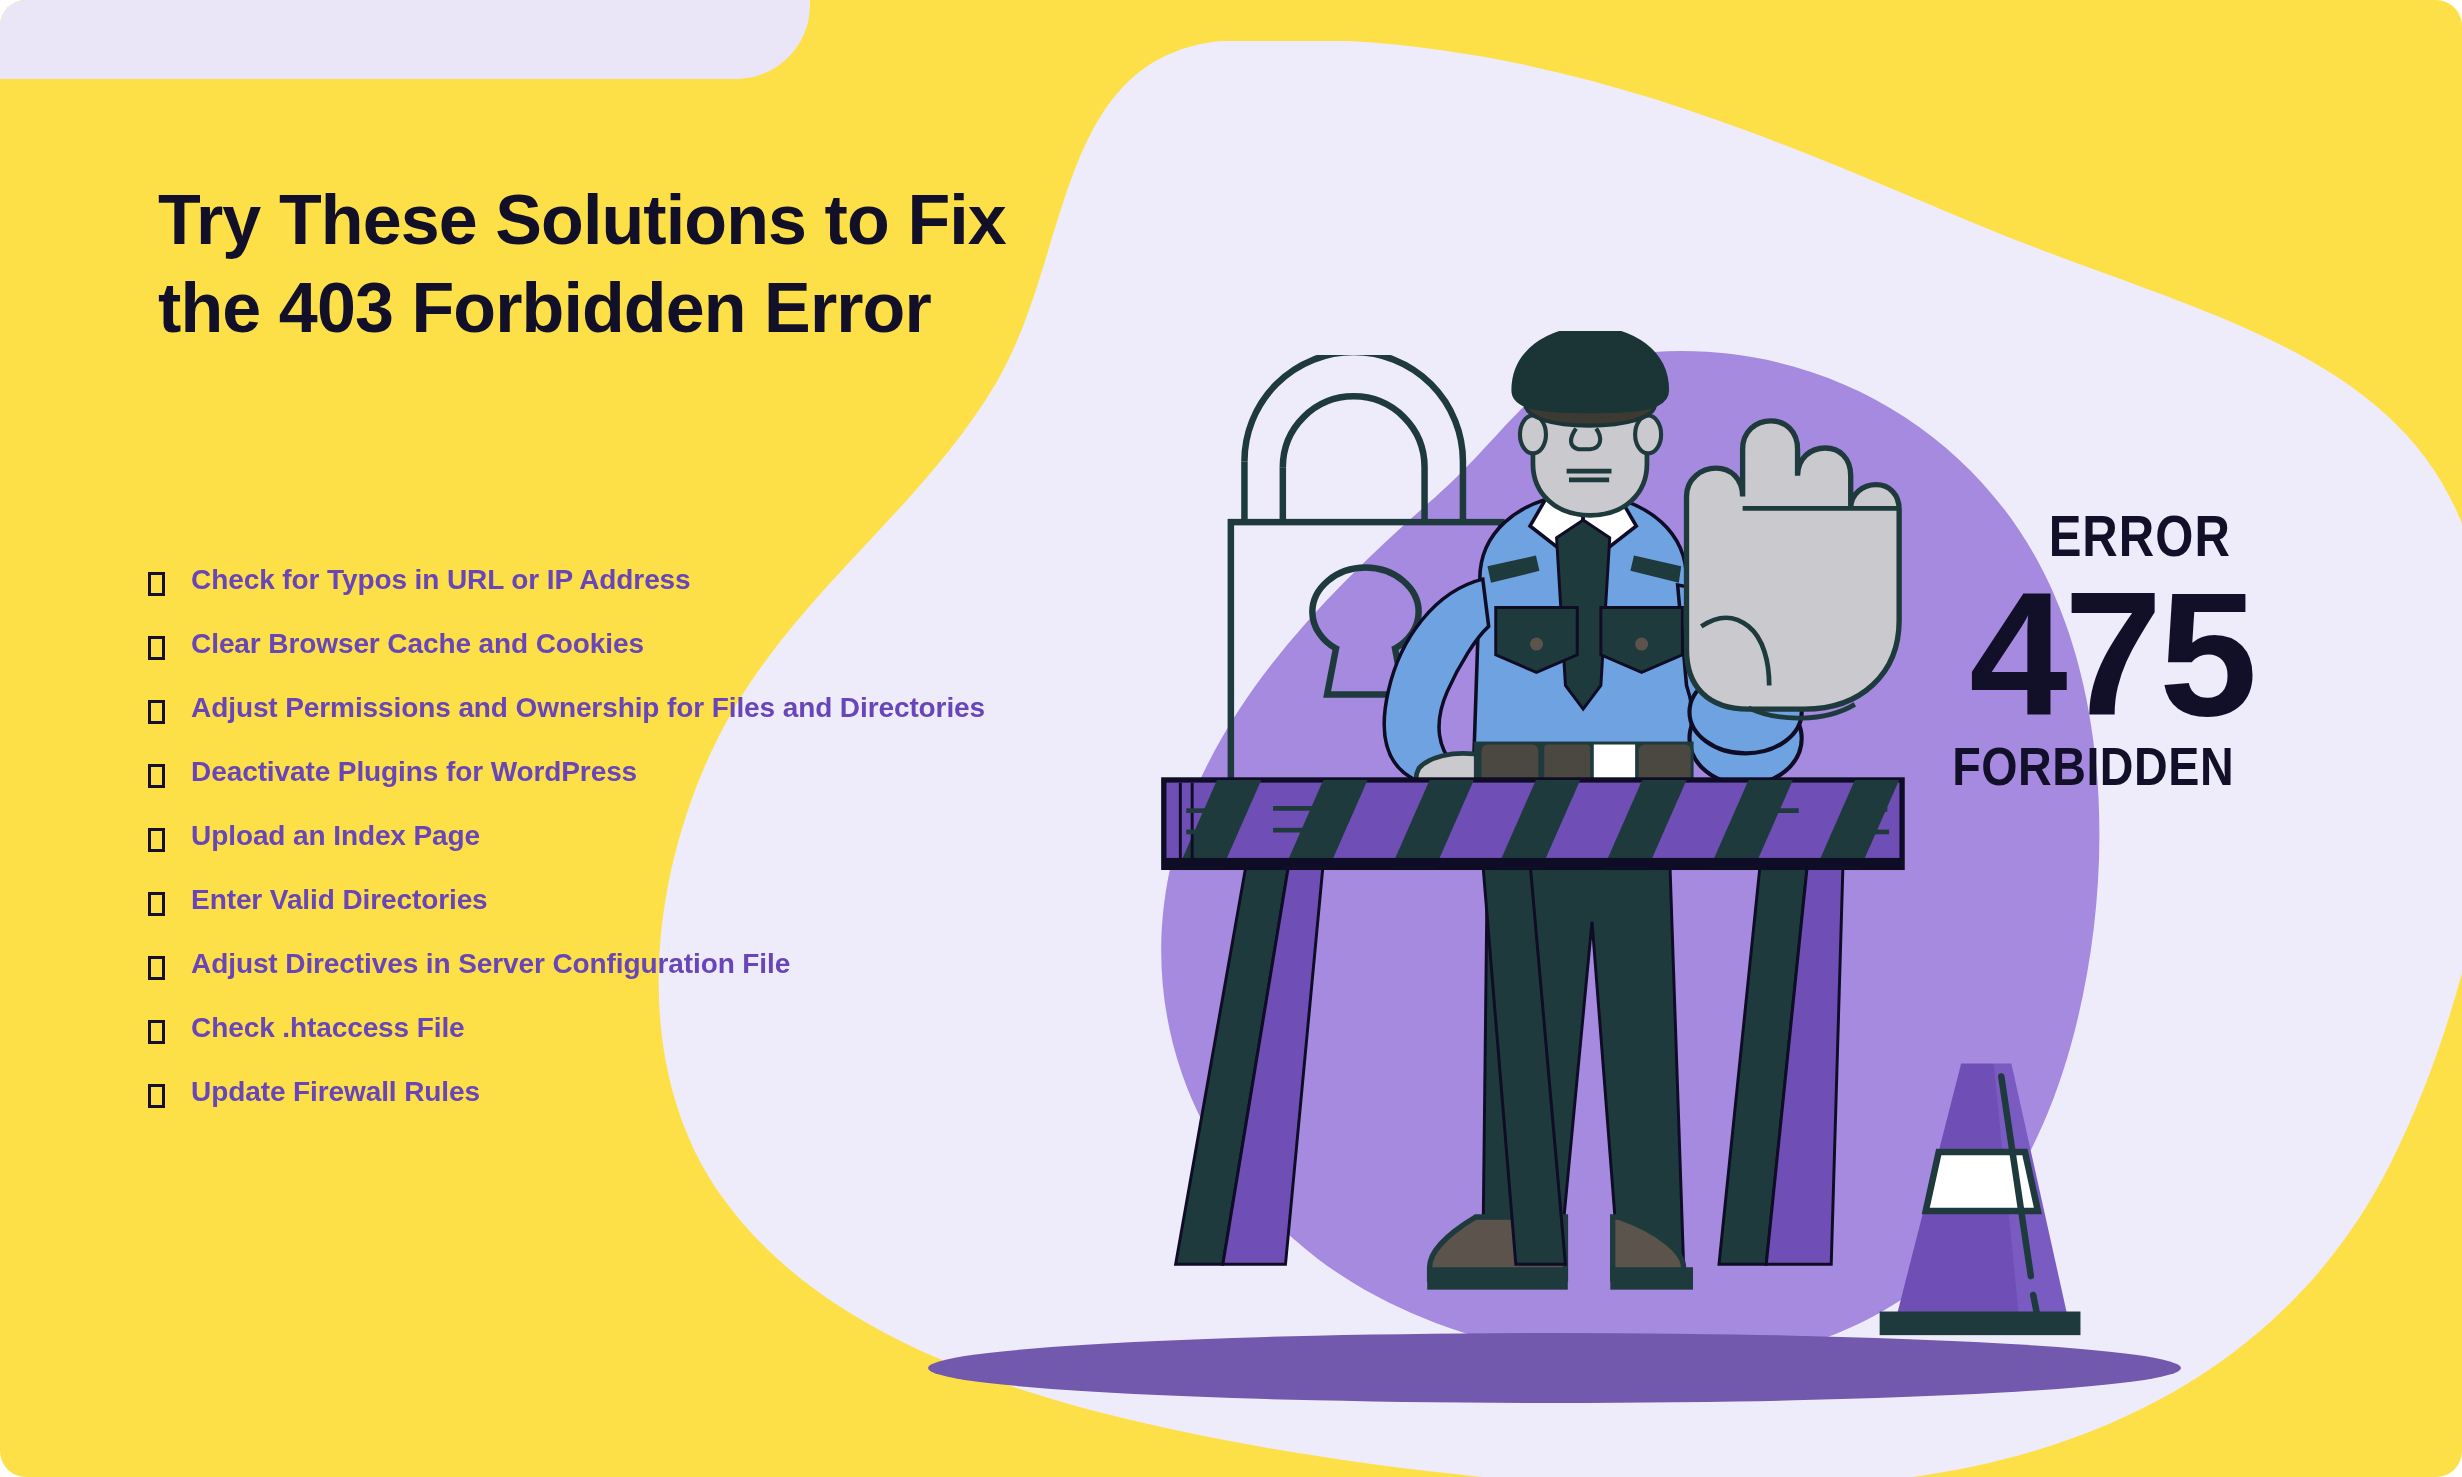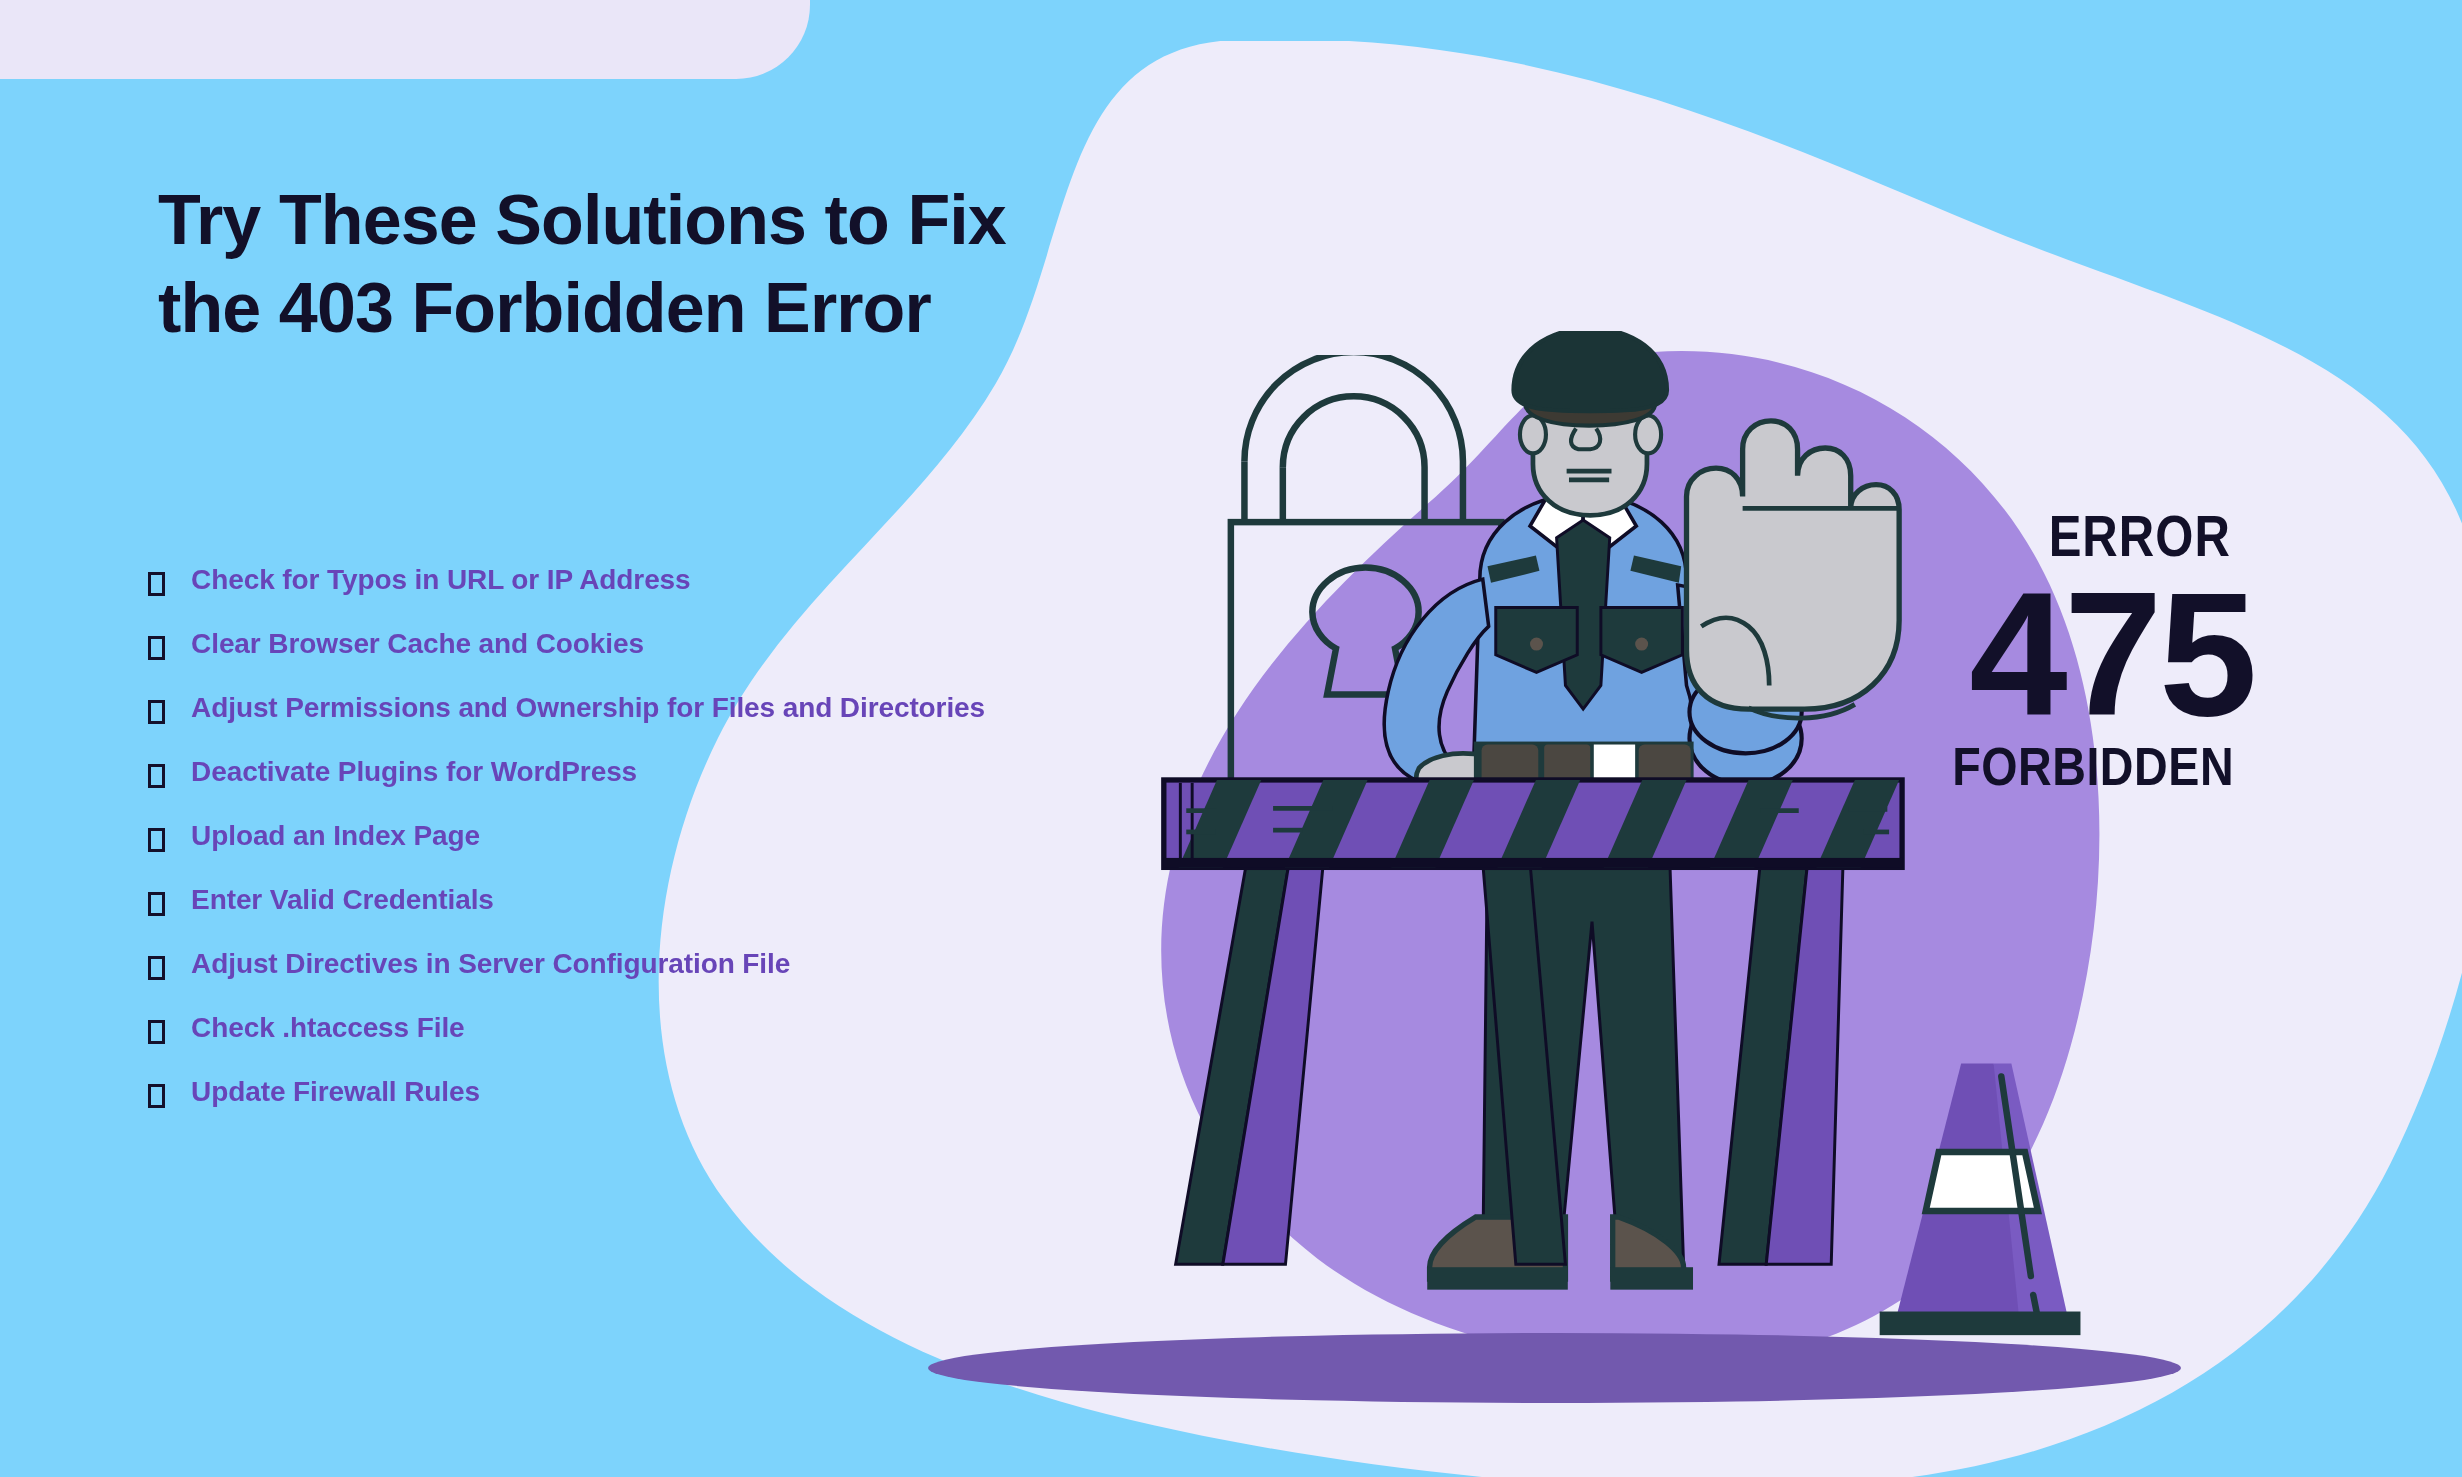--- a/index.html
+++ b/index.html
@@ -8,21 +8,22 @@
     background: #ffffff;
   }
   body {
     font-family: "Liberation Sans", sans-serif;
   }
   #stage {
     position: relative;
     width: 2462px;
     height: 1477px;
     overflow: hidden;
-    background: #7dd3fc;
+    background: #fde047;
+    border-radius: 26px;
   }
   
   .corner-tab {
     position: absolute;
     left: -248px;
     top: -154px;
     width: 1058px;
     height: 233px;
     background: #EAE6F8;
     border-radius: 0 0 74px 0;
@@ -313,21 +314,21 @@
     <li class="solution-item">
       <span class="tofu"></span>
       <span class="solution-label">Deactivate Plugins for WordPress</span>
     </li>
     <li class="solution-item">
       <span class="tofu"></span>
       <span class="solution-label">Upload an Index Page</span>
     </li>
     <li class="solution-item">
       <span class="tofu"></span>
-      <span class="solution-label">Enter Valid Credentials</span>
+      <span class="solution-label">Enter Valid Directories</span>
     </li>
     <li class="solution-item">
       <span class="tofu"></span>
       <span class="solution-label">Adjust Directives in Server Configuration File</span>
     </li>
     <li class="solution-item">
       <span class="tofu"></span>
       <span class="solution-label">Check .htaccess File</span>
     </li>
     <li class="solution-item">

